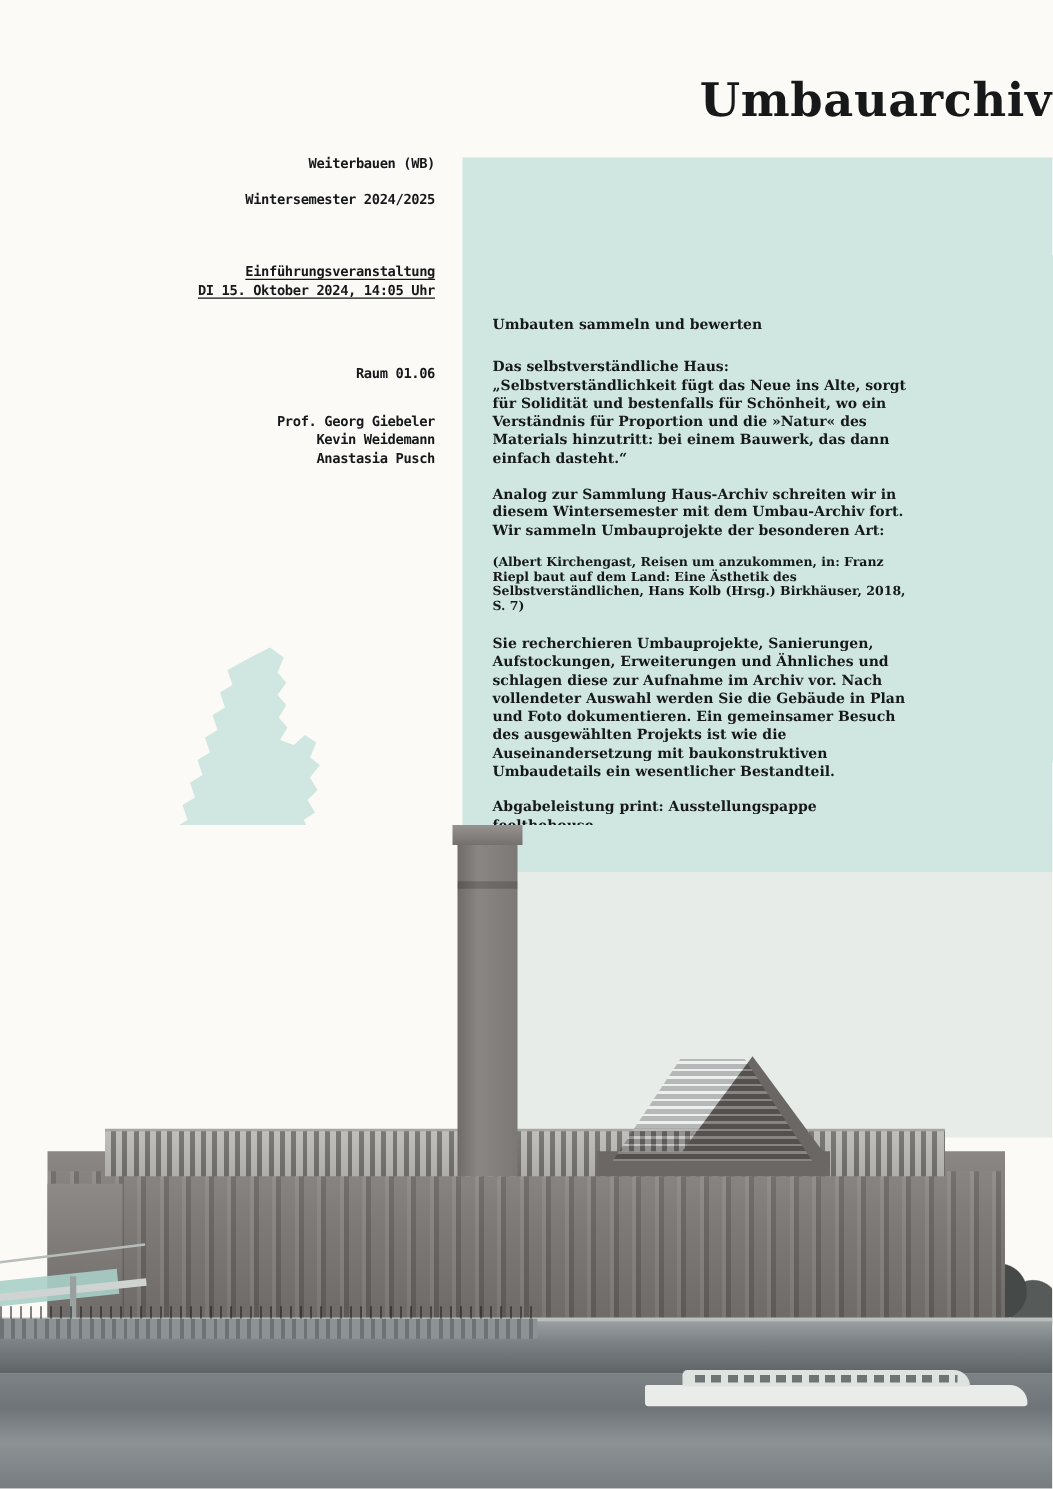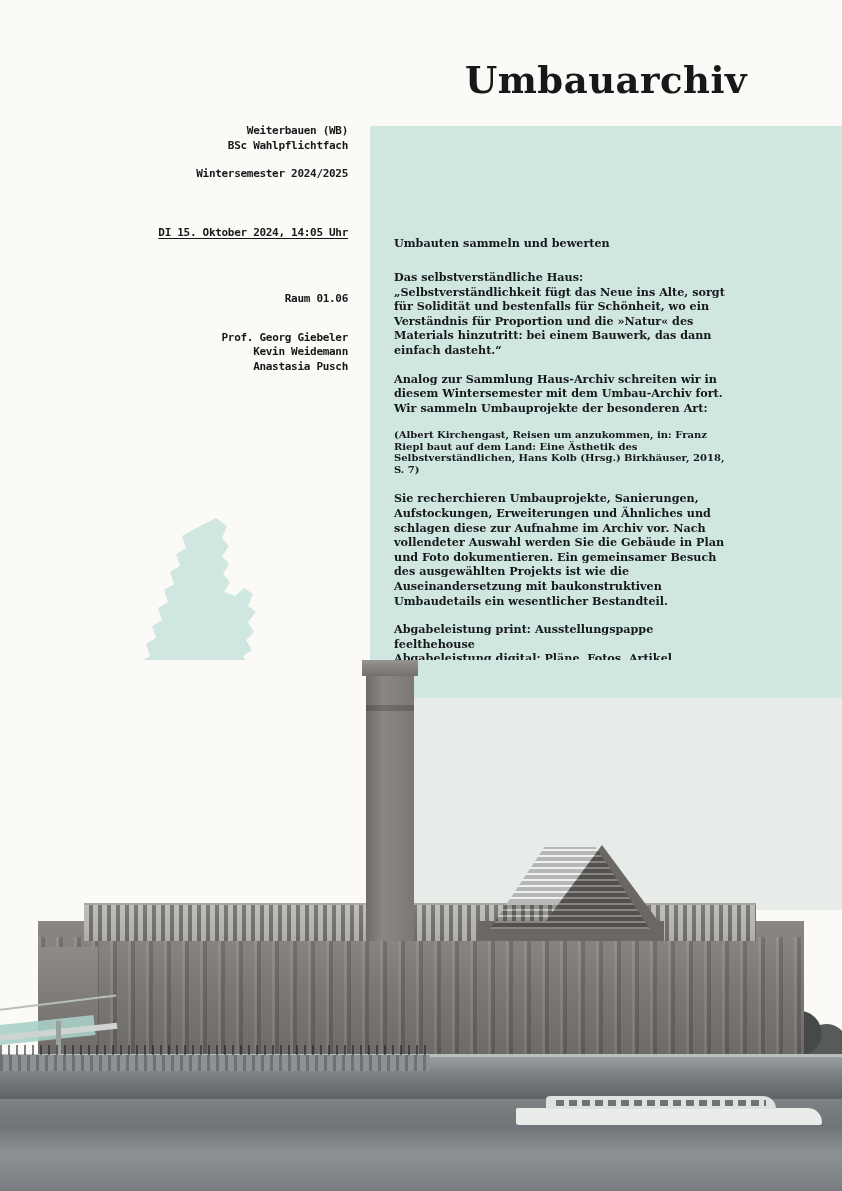--- a/index.html
+++ b/index.html
@@ -9,21 +9,21 @@
     background:#fbfaf6;
     position:relative;
     overflow:hidden;
   }
   .page { position:relative; width:842px; height:1191px; background:#fbfaf6; }
 
   
   .title {
     position:absolute;
     left:370px; top:58px; width:472px;
-    text-align:center;
+    text-align:right;
     font-family:"DejaVu Serif", serif;
     font-weight:700;
     font-size:37px;
     letter-spacing:0.5px;
     color:#16181a;
   }
 
   
   .mint-panel {
     position:absolute;
@@ -47,21 +47,21 @@
   .lc-block { margin-bottom:0; }
   .lc-line { line-height:14.5px; white-space:nowrap; }
   .u { text-decoration:underline; text-underline-offset:2px; }
   .gap-sm { height:14px; }
   .gap-md { height:30px; }
   .gap-lg { height:24px; }
 
   
   .right-col {
     position:absolute;
-    left:394px; top:236px;
+    left:394px; top:252px;
     width:336px;
     font-family:"DejaVu Serif", serif;
     color:#16181a;
   }
   .rc-head {
     font-size:11.2px;
     font-weight:700;
     line-height:15px;
     margin-bottom:19px;
   }
@@ -262,30 +262,30 @@
 <div class="page">
 
   <div class="mint-panel"></div>
 
   <div class="title">Umbauarchiv</div>
 
   <div class="left-col">
 
     <div class="lc-block">
       <div class="lc-line">Weiterbauen (WB)</div>
-      <div class="lc-line">BSc Wahlpflichtfach</div>
     </div>
 
     <div class="gap-sm"></div>
     <div class="lc-line">Wintersemester 2024/2025</div>
 
     <div class="gap-md"></div>
 
     <div class="gap-sm"></div>
     <div class="lc-block">
+      <div class="lc-line u">Einführungsveranstaltung</div>
       <div class="lc-line u">DI 15. Oktober 2024, 14:05 Uhr</div>
     </div>
 
     <div class="gap-sm"></div>
     <div class="lc-block">
     </div>
 
     <div class="gap-sm"></div>
 
     <div class="gap-lg"></div>

